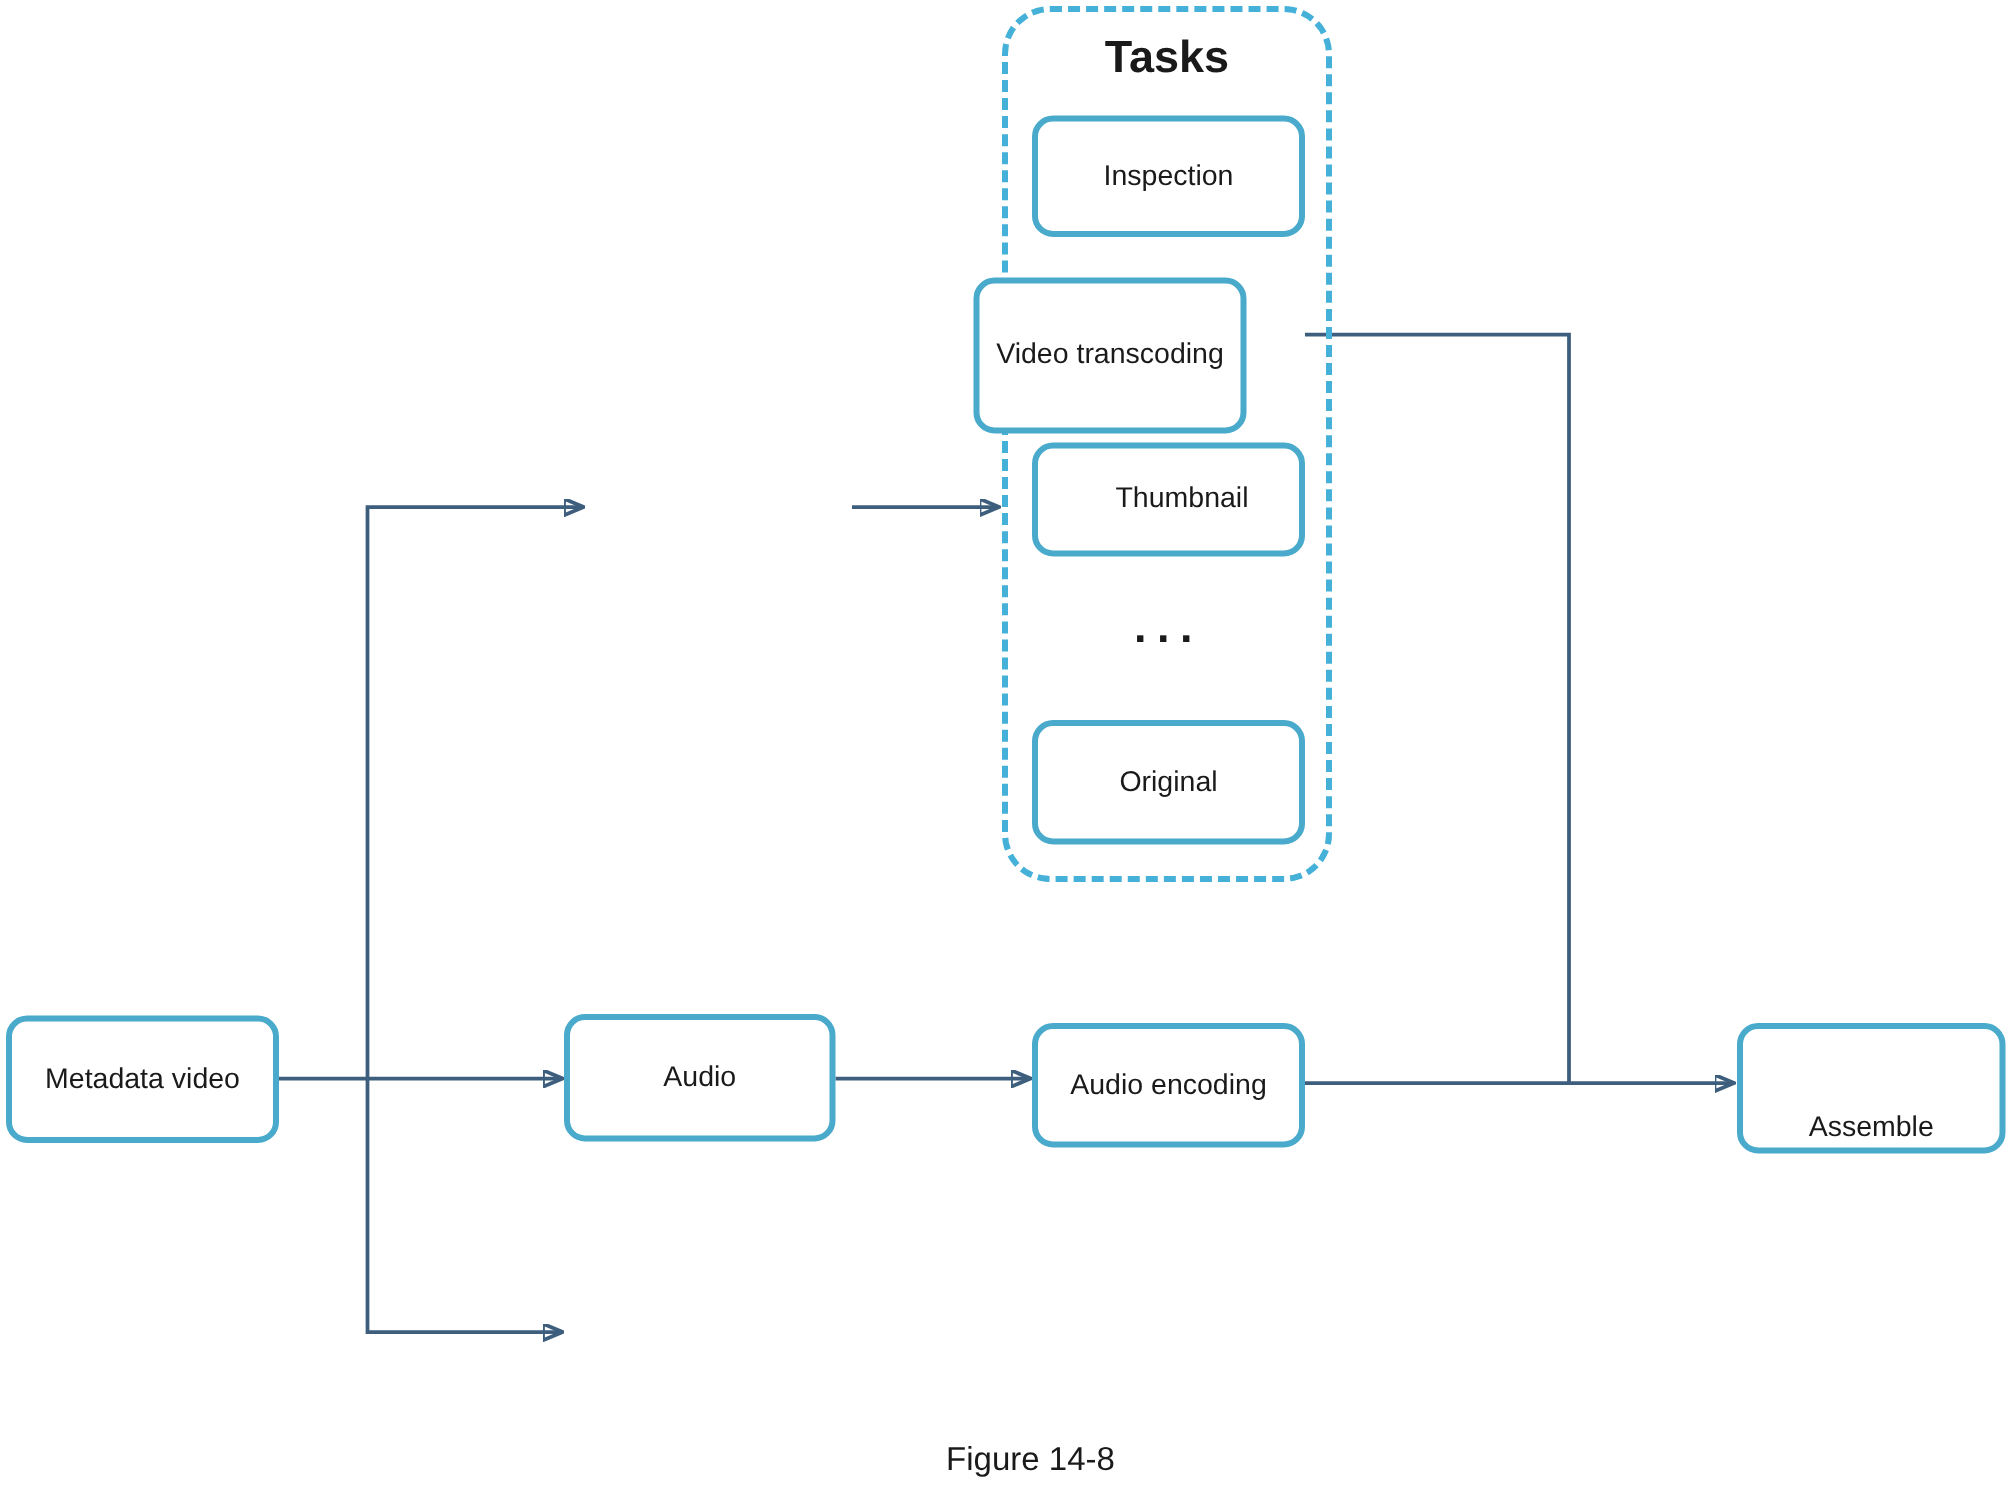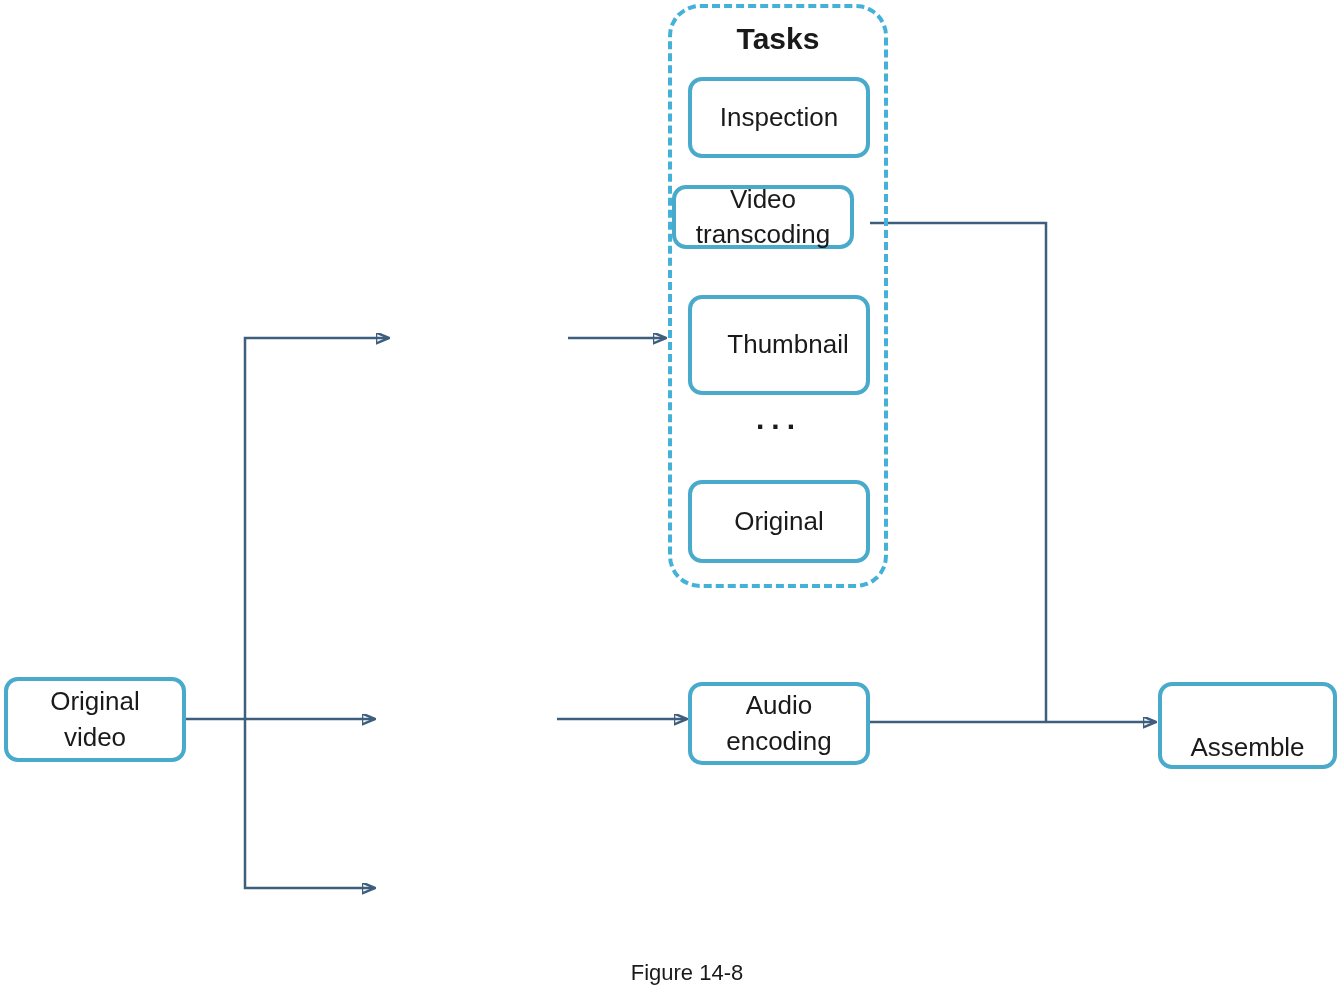--- a/index.html
+++ b/index.html
@@ -35,21 +35,21 @@
   }
   .node {
     position: absolute;
     border: 4px solid var(--node-border);
     border-radius: 14px;
     background: var(--background);
     display: flex;
     align-items: center;
     justify-content: center;
     text-align: center;
-    font-size: 26px;
+    font-size: 19px;
     line-height: 1.35;
     color: var(--text);
     padding: 0 10px;
   }
   .tasks-group {
     position: absolute;
     border: 4px dashed var(--group-border);
     border-radius: 32px;
     background: transparent;
   }
@@ -95,35 +95,38 @@
     <path d="M568 338 H665" marker-end="url(#arrow)"></path>
     <path d="M870 223 H1046 V722"></path>
     <path d="M557 719 H686" marker-end="url(#arrow)"></path>
     <path d="M870 722 H1155" marker-end="url(#arrow)"></path>
   </svg>
 
   <div class="tasks-group" style="left:668px; top:4px; width:220px; height:584px;"></div>
   <div class="tasks-title" style="left:668px; top:22px; width:220px;">Tasks</div>
 
   <div class="node" style="left:4px; top:677px; width:182px; height:85px;">
-    <span>Original video</span>
+    <span>Metadata video</span>
   </div>
 
 
+  <div class="node" style="left:376px; top:676px; width:181px; height:85px;">
+    <span>Audio</span>
+  </div>
 
 
   <div class="node" style="left:688px; top:77px; width:182px; height:81px;">
     <span>Inspection</span>
   </div>
 
-  <div class="node" style="left:672px; top:185px; width:182px; height:64px;">
+  <div class="node" style="left:649px; top:185px; width:182px; height:104px;">
     <span>Video transcoding</span>
   </div>
 
-  <div class="node" style="left:688px; top:295px; width:182px; height:100px;padding-left:28px;">
+  <div class="node" style="left:688px; top:295px; width:182px; height:76px;padding-left:28px;">
     <span>Thumbnail</span>
   </div>
 
   <div class="ellipsis" style="left:688px; top:402px; width:182px;">...</div>
 
   <div class="node" style="left:688px; top:480px; width:182px; height:83px;">
     <span>Original</span>
   </div>
 
   <div class="node" style="left:688px; top:682px; width:182px; height:83px;">

